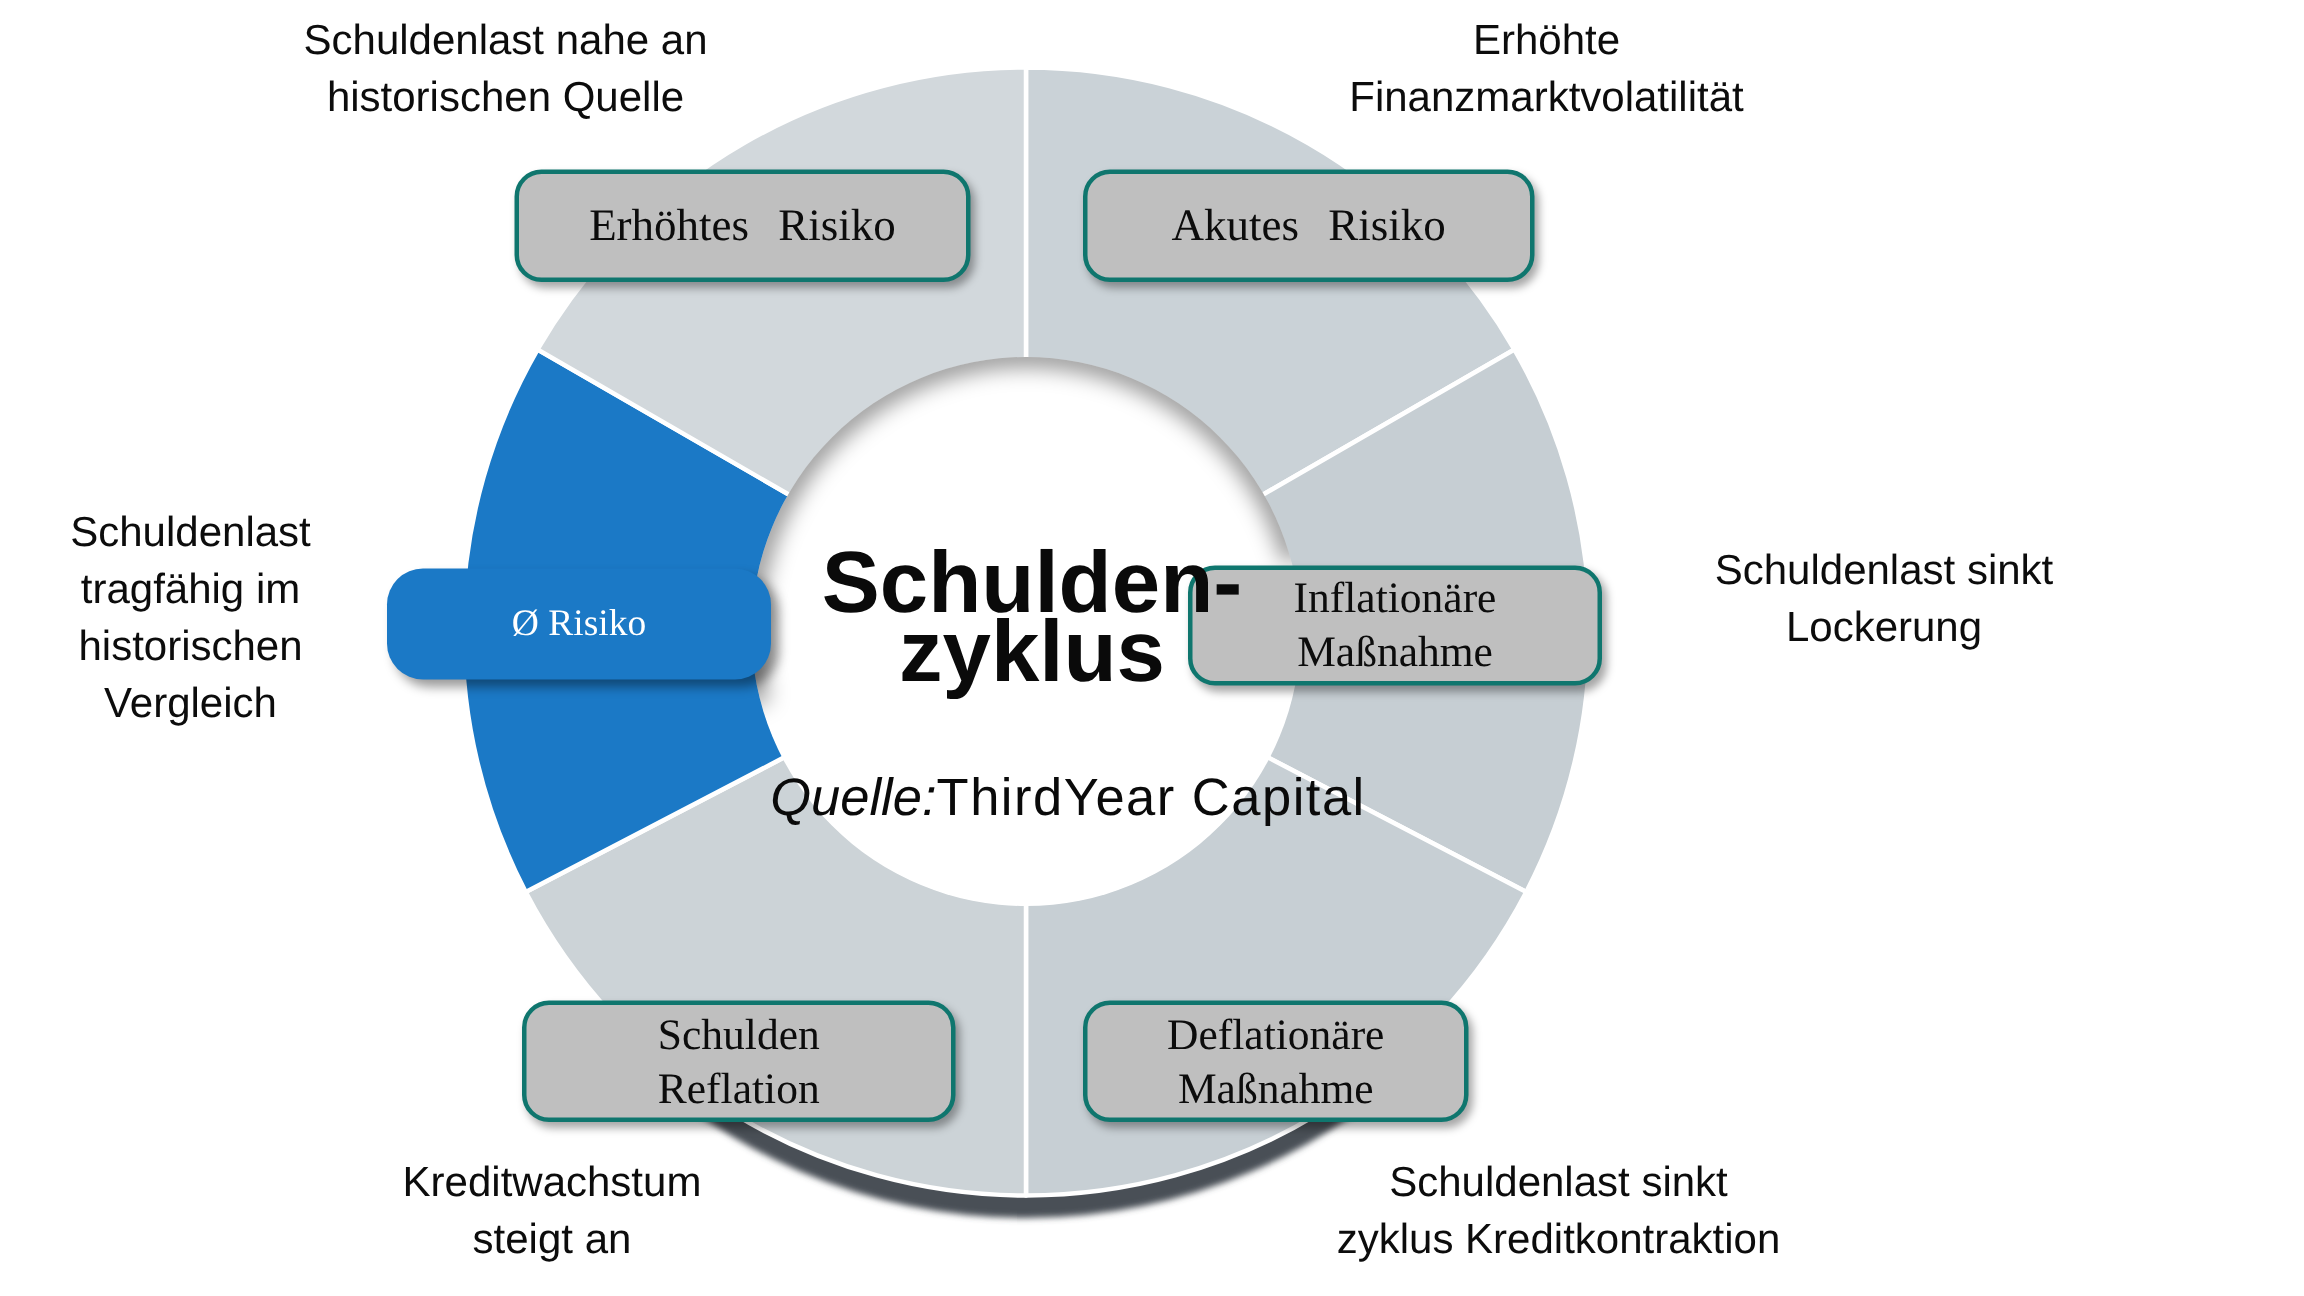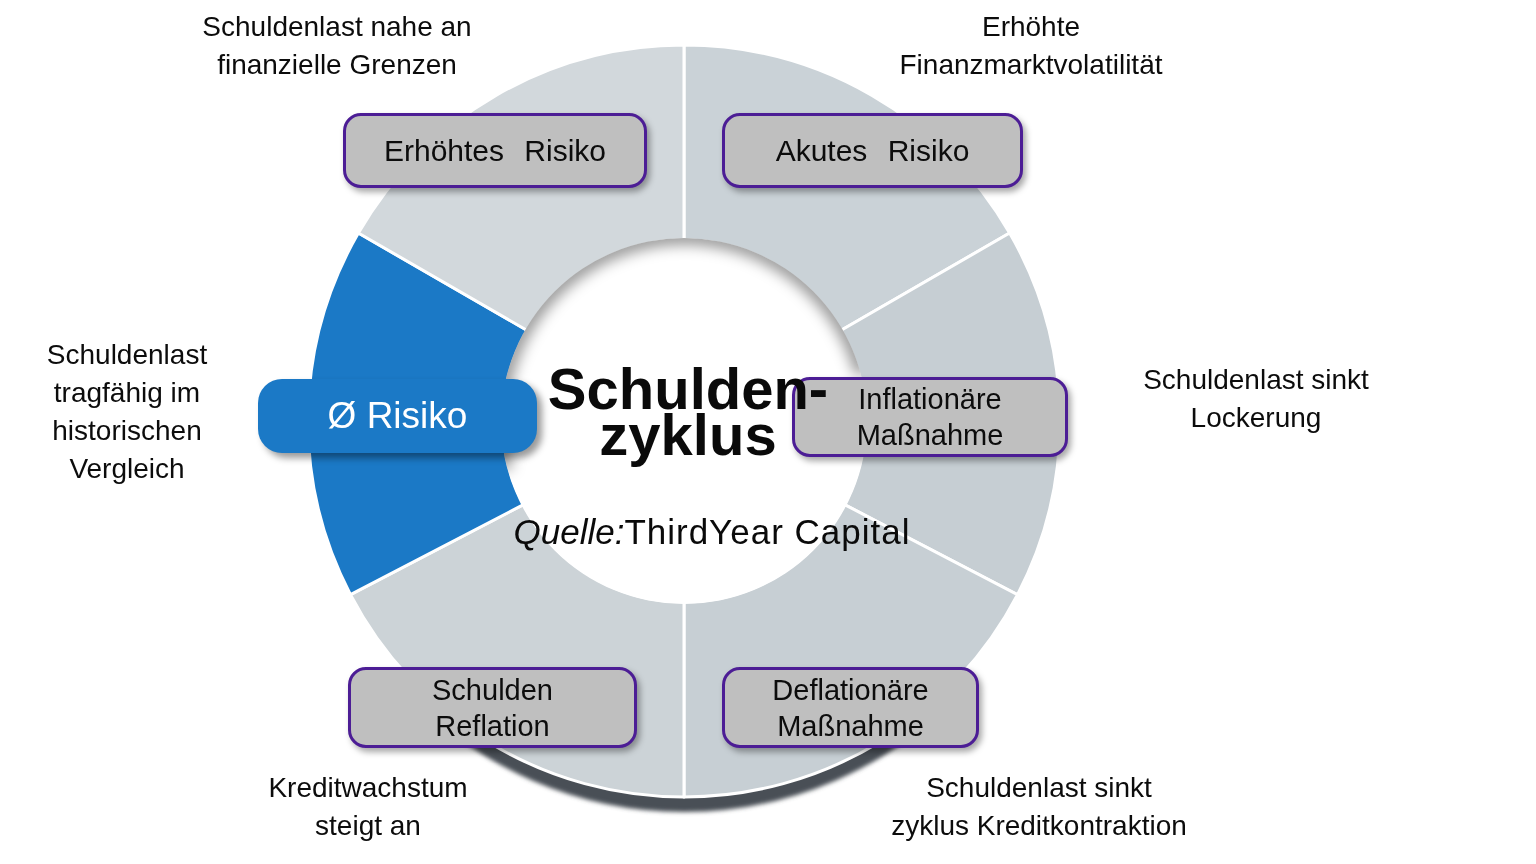--- a/index.html
+++ b/index.html
@@ -25,32 +25,33 @@
   .ann-bottom-left  { left:368px;  top:769px; }
   .ann-bottom-right { left:1039px; top:769px; }
 
   
   .btn {
     position:absolute; box-sizing:border-box;
     display:flex; align-items:center; justify-content:center;
     text-align:center; font-size:30px; color:#0c0c0c;
   }
   .btn-gray {
-    background:#bfbfbf; border:3px solid #4c1d95; border-radius:18px;
+    background:#bfbfbf; border:3px solid #0f766e; border-radius:18px;
     box-shadow:3px 4px 6px rgba(0,0,0,0.35);
+    font-family:Liberation Serif, serif;
   }
   .btn-two { flex-direction:column; line-height:36px; font-size:29px; }
   .wide-gap { word-spacing:12px; }
 
   .btn-erhoehtes     { left:343px; top:113px; width:304px; height:75px; }
   .btn-akutes        { left:722px; top:113px; width:301px; height:75px; }
-  .btn-risiko        { left:258px; top:379px; width:279px; height:74px;
+  .btn-risiko        { left:258px; top:379px; width:256px; height:74px;
                        background:#1b79c6; border:none; border-radius:24px;
-                       color:#ffffff; font-size:37px;
-                       box-shadow:5px 5px 7px rgba(0,0,0,0.40); }
+                       color:#ffffff; font-size:25px;
+                       box-shadow:5px 5px 7px rgba(0,0,0,0.40);font-family:Liberation Serif, serif; }
   .btn-inflationaere { left:792px; top:377px; width:276px; height:80px; }
   .btn-reflation     { left:348px; top:667px; width:289px; height:81px; }
   .btn-deflationaere { left:722px; top:667px; width:257px; height:81px; }
 
   
   .center-title {
     position:absolute; left:688px; top:366px; transform:translateX(-50%);
     text-align:center; white-space:nowrap;
     font-size:58px; line-height:46px; font-weight:700; color:#0a0a0a;
   }
@@ -84,21 +85,21 @@
       <path d="M 1017.52 594.62 A 376 376 0 0 1 684.00 797.00 L 684.00 602.00 A 181 181 0 0 0 844.55 504.58 Z" fill="#c7cfd4" stroke="#ffffff" stroke-width="3" stroke-linejoin="round"></path>
       <path d="M 684.00 797.00 A 376 376 0 0 1 350.48 594.62 L 523.45 504.58 A 181 181 0 0 0 684.00 602.00 Z" fill="#ccd3d7" stroke="#ffffff" stroke-width="3" stroke-linejoin="round"></path>
       <path d="M 350.48 594.62 A 376 376 0 0 1 358.37 233.00 L 527.25 330.50 A 181 181 0 0 0 523.45 504.58 Z" fill="#1b79c6" stroke="#ffffff" stroke-width="3" stroke-linejoin="round"></path>
       <path d="M 358.37 233.00 A 376 376 0 0 1 684.00 45.00 L 684.00 240.00 A 181 181 0 0 0 527.25 330.50 Z" fill="#d2d8dc" stroke="#ffffff" stroke-width="3" stroke-linejoin="round"></path>
       <circle cx="684" cy="421" r="183" fill="#ffffff"></circle>
       <path d="M 504.34 469.14 A 186 186 0 0 1 863.66 372.86" fill="none" stroke="rgba(0,0,0,0.40)" stroke-width="18" filter="url(#blurBig)" clip-path="url(#holeClip)"></path>
     </svg>
 
   <div class="ann ann-top-left">
     <div>Schuldenlast nahe an</div>
-    <div>finanzielle Grenzen</div>
+    <div>historischen Quelle</div>
   </div>
 
   <div class="ann ann-top-right">
     <div>Erhöhte</div>
     <div>Finanzmarktvolatilität</div>
   </div>
 
   <div class="ann ann-left">
     <div>Schuldenlast</div>
     <div>tragfähig im</div>

